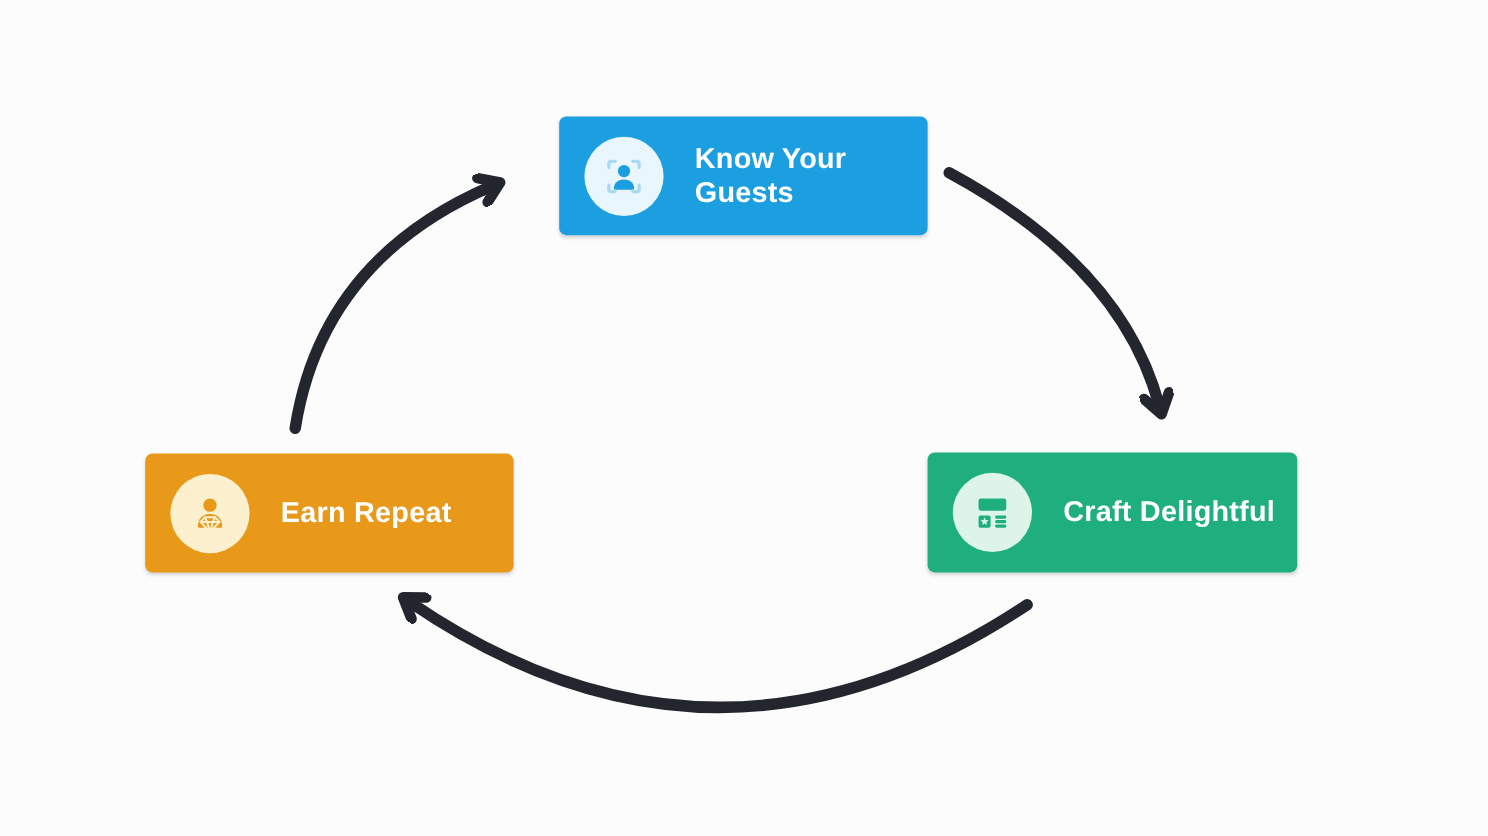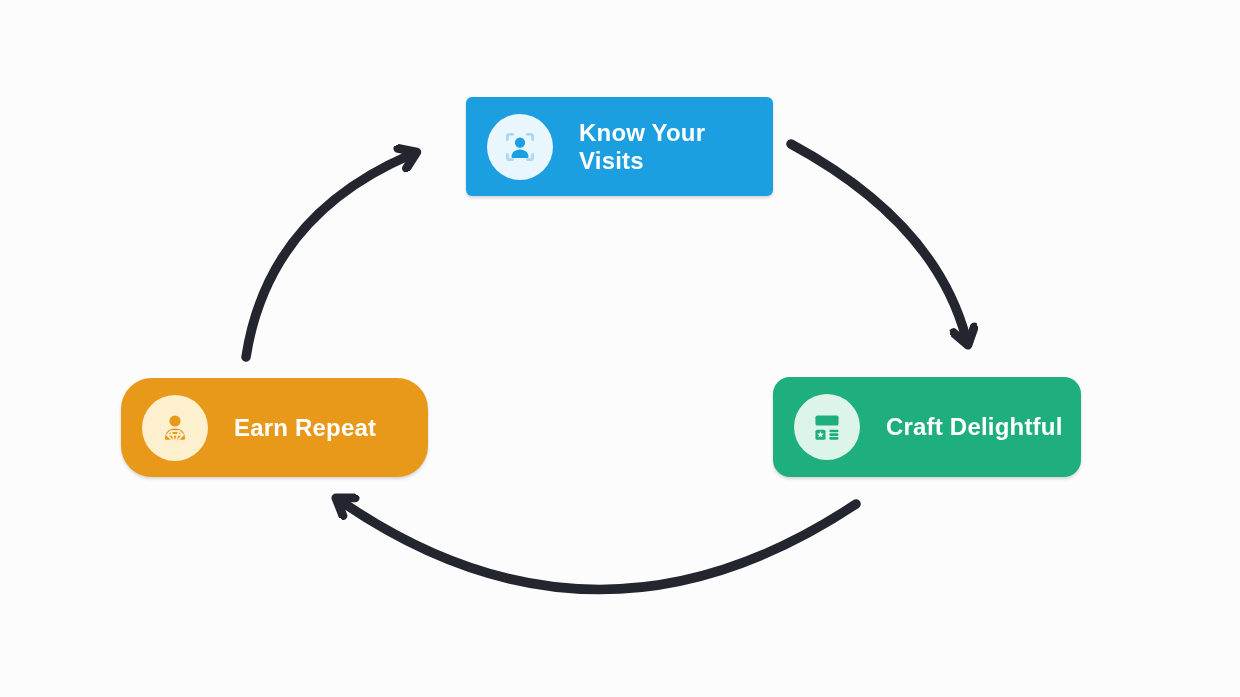--- a/index.html
+++ b/index.html
@@ -78,43 +78,43 @@
           <path d="M 13 32 H 9.6 Q 8 32 8 30.4 V 27"></path>
         </g>
         <g fill="currentColor">
           <circle cx="20" cy="15.8" r="4.9"></circle>
           <path d="M 20 22.4 c 5.6 0 8.1 3.7 8.1 6.9 q 0 1.2 -1.2 1.2 h -13.8 q -1.2 0 -1.2 -1.2 c 0 -3.2 2.5 -6.9 8.1 -6.9 z"></path>
         </g>
       </svg>
     </div>
     <div class="label">
       <div class="label-line">Know Your</div>
-      <div class="label-line">Visits</div>
+      <div class="label-line">Guests</div>
     </div>
   </div>
 
-  <div class="node node-green" style="background: rgb(31, 175, 127); border-radius: 17px;">
+  <div class="node node-green" style="background: rgb(31, 175, 127);">
     <div class="icon-circle" style="background: rgb(221, 244, 233); color: rgb(31, 175, 127);">
       <svg width="42" height="42" viewBox="0 0 40 40">
         <g fill="currentColor">
           <rect x="9" y="9" width="22" height="9.6" rx="1.8"></rect>
           <rect x="9" y="22.5" width="9.6" height="9.6" rx="1.5"></rect>
           <rect x="22.2" y="22.5" width="8.8" height="2.5" rx="1.1"></rect>
           <rect x="22.2" y="26.05" width="8.8" height="2.5" rx="1.1"></rect>
           <rect x="22.2" y="29.6" width="8.8" height="2.5" rx="1.1"></rect>
         </g>
         <polygon points="13.8,23.9 14.68,26.09 17.03,26.25 15.23,27.76 15.8,30.05 13.8,28.8 11.8,30.05 12.37,27.76 10.57,26.25 12.92,26.09" style="fill: rgb(221, 244, 233);"></polygon>
       </svg>
     </div>
     <div class="label">
       <div class="label-line">Craft Delightful</div>
     </div>
   </div>
 
-  <div class="node node-orange" style="background: rgb(233, 153, 26); border-radius: 31px;">
+  <div class="node node-orange" style="background: rgb(233, 153, 26);">
     <div class="icon-circle" style="background: rgb(252, 240, 207); color: rgb(233, 153, 26);">
       <svg width="42" height="42" viewBox="0 0 40 40">
         <g fill="currentColor">
           <circle cx="20" cy="13.3" r="5.3"></circle>
           <path d="M 20 20.4 c 6.6 0 9.6 4.6 9.6 9.6 q 0 1.3 -1.3 1.3 h -16.6 q -1.3 0 -1.3 -1.3 c 0 -5 3 -9.6 9.6 -9.6 z"></path>
         </g>
         <g fill="currentColor" stroke-width="1.6" stroke-linejoin="round" stroke-linecap="round" style="stroke: rgb(252, 240, 207);">
           <path d="M 12.5 26.6 L 16 22.9 H 24 L 27.5 26.6 L 20 34.6 Z"></path>
           <path fill="none" d="M 12.5 26.6 H 27.5 M 17.7 26.6 L 20 34.6 L 22.3 26.6 M 16 22.9 L 17.7 26.6 M 24 22.9 L 22.3 26.6"></path>
         </g>

